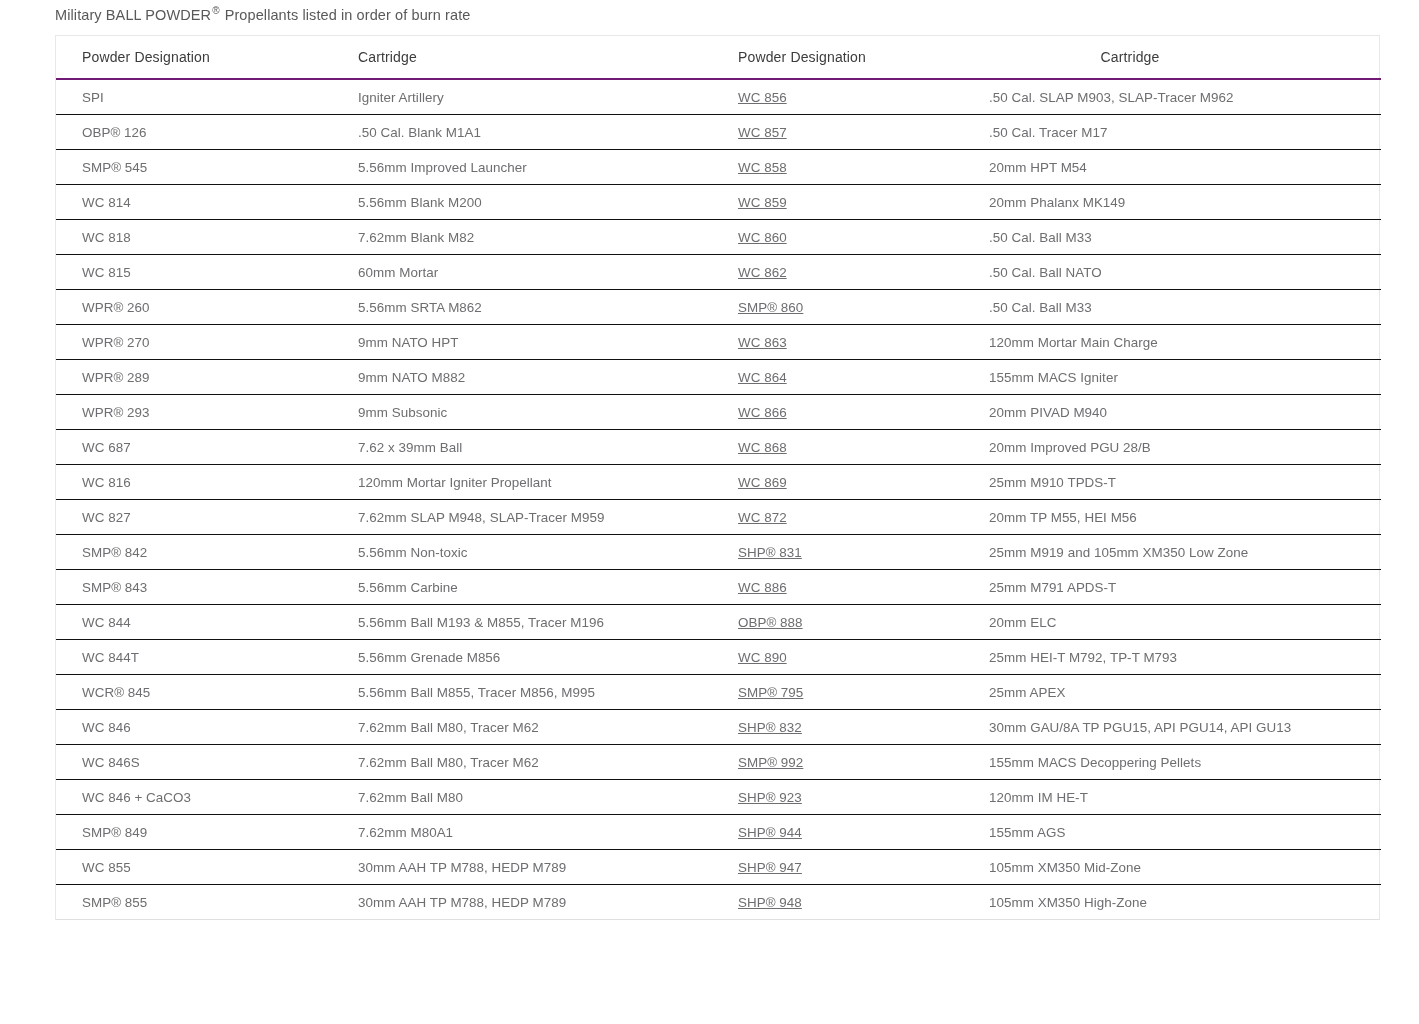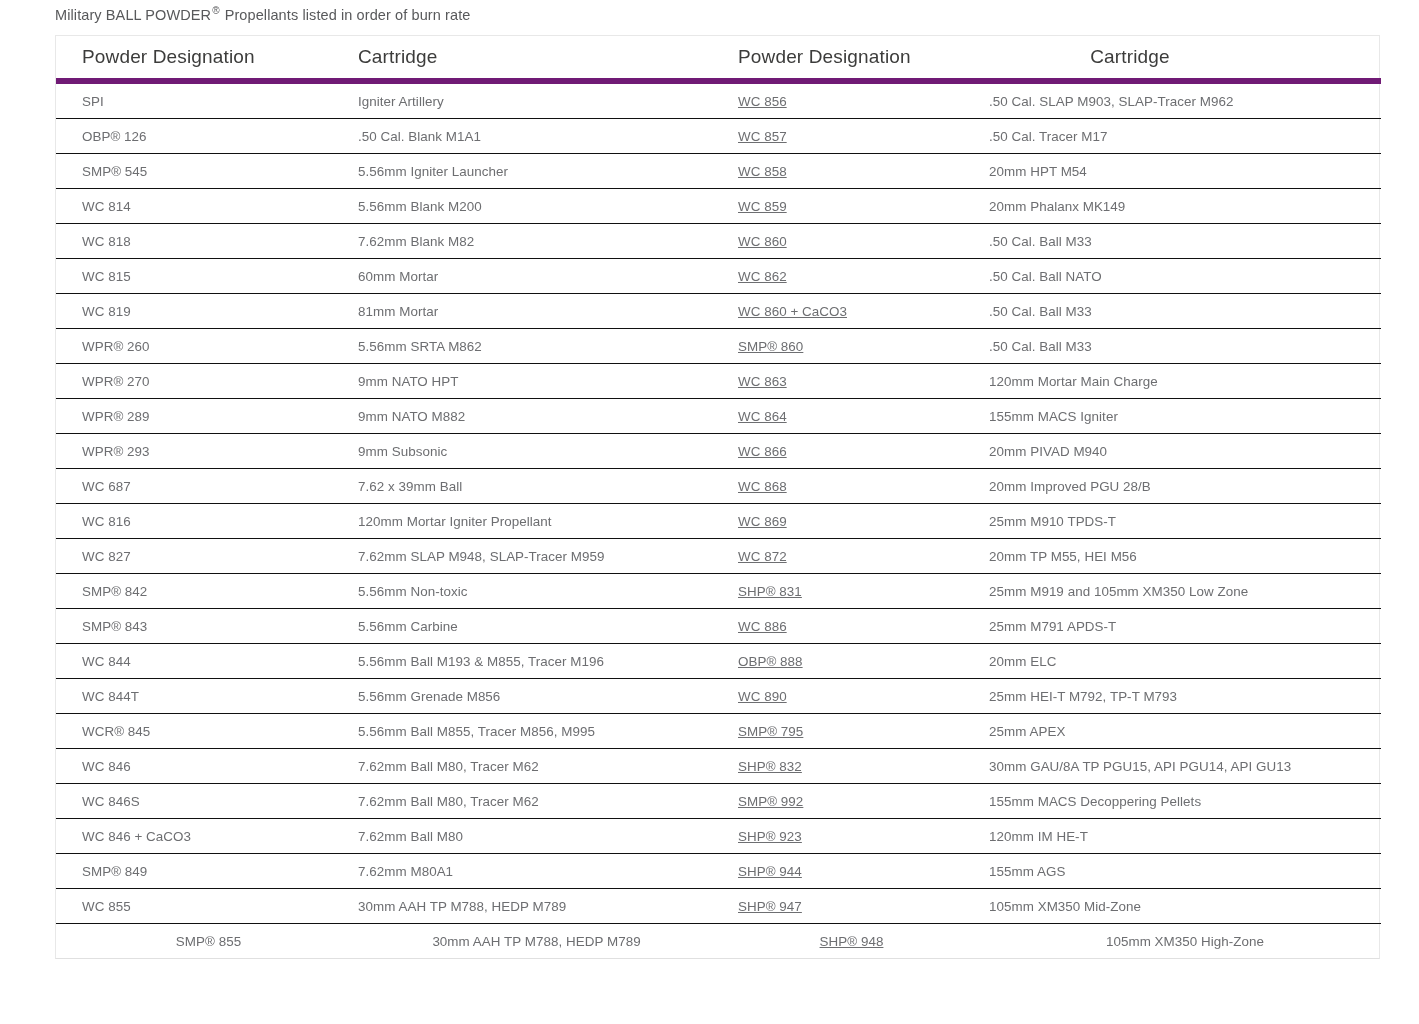--- a/index.html
+++ b/index.html
@@ -52,44 +52,43 @@
   }
   table.ppt th,
   table.ppt td {
     padding: 0;
     margin: 0;
     vertical-align: middle;
     font-weight: normal;
   }
   thead th {
     height: 42px;
-    font-size: 19px;
+    font-size: 14px;
     font-weight: bold;
     color: #3c3c3b;
     text-align: left;
-    border-bottom: 6px solid #701a75;
+    border-bottom: 2px solid #701a75;
     letter-spacing: 0.15px;
   }
   thead th.c1 { padding-left: 26px; }
   thead th.c2 { padding-left: 23px; }
   thead th.c3 { padding-left: 23px; }
   thead th.c4 { text-align: center; padding-right: 86px; }
 
   tbody td {
     height: 34px;
     font-size: 13.4px;
     color: #6d6e71;
     border-bottom: 1.6px solid #111111;
     letter-spacing: 0.05px;
     white-space: nowrap;
     overflow: hidden;
   }
   tbody tr:last-child td {
     border-bottom: none;
-    text-align: center;
   }
   tbody td.c1 { padding-left: 26px; }
   tbody td.c2 { padding-left: 23px; }
   tbody td.c3 { padding-left: 23px; text-decoration: underline; }
   tbody td.c4 { padding-left: 24px; }
 
   col.w1 { width: 279px; }
   col.w2 { width: 380px; }
   col.w3 { width: 250px; }
   col.w4 { width: 416px; }
@@ -127,21 +126,21 @@
             <td class="c4">.50 Cal. SLAP M903, SLAP-Tracer M962</td>
           </tr>
           <tr>
             <td class="c1">OBP® 126</td>
             <td class="c2">.50 Cal. Blank M1A1</td>
             <td class="c3">WC 857</td>
             <td class="c4">.50 Cal. Tracer M17</td>
           </tr>
           <tr>
             <td class="c1">SMP® 545</td>
-            <td class="c2">5.56mm Igniter Launcher</td>
+            <td class="c2">5.56mm Improved Launcher</td>
             <td class="c3">WC 858</td>
             <td class="c4">20mm HPT M54</td>
           </tr>
           <tr>
             <td class="c1">WC 814</td>
             <td class="c2">5.56mm Blank M200</td>
             <td class="c3">WC 859</td>
             <td class="c4">20mm Phalanx MK149</td>
           </tr>
           <tr>
@@ -150,26 +149,20 @@
             <td class="c3">WC 860</td>
             <td class="c4">.50 Cal. Ball M33</td>
           </tr>
           <tr>
             <td class="c1">WC 815</td>
             <td class="c2">60mm Mortar</td>
             <td class="c3">WC 862</td>
             <td class="c4">.50 Cal. Ball NATO</td>
           </tr>
           <tr>
-            <td class="c1">WC 819</td>
-            <td class="c2">81mm Mortar</td>
-            <td class="c3">WC 860 + CaCO3</td>
-            <td class="c4">.50 Cal. Ball M33</td>
-          </tr>
-          <tr>
             <td class="c1">WPR® 260</td>
             <td class="c2">5.56mm SRTA M862</td>
             <td class="c3">SMP® 860</td>
             <td class="c4">.50 Cal. Ball M33</td>
           </tr>
           <tr>
             <td class="c1">WPR® 270</td>
             <td class="c2">9mm NATO HPT</td>
             <td class="c3">WC 863</td>
             <td class="c4">120mm Mortar Main Charge</td>

